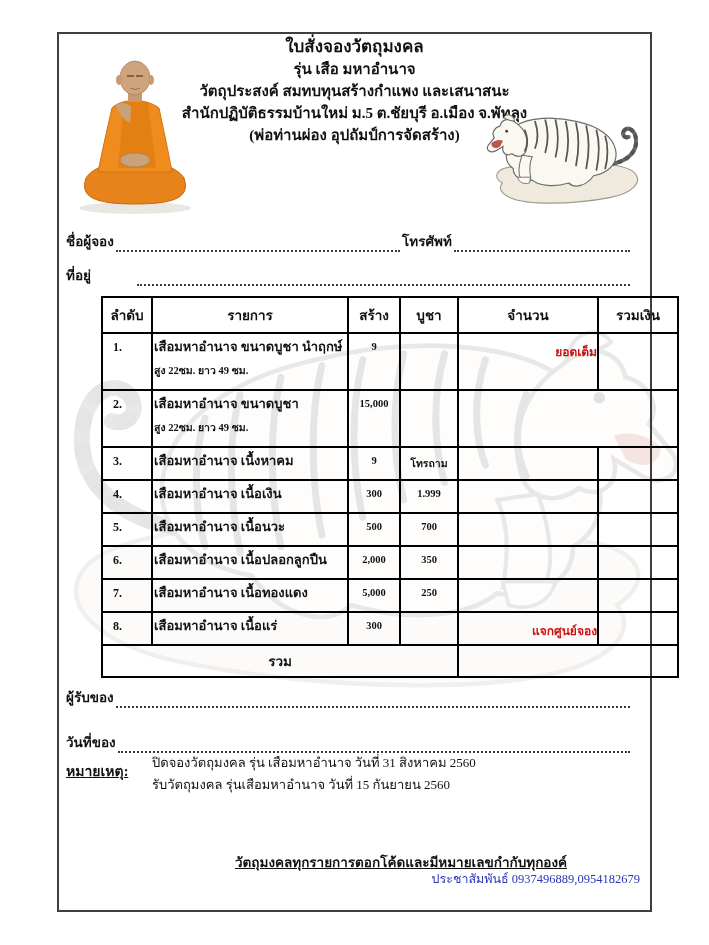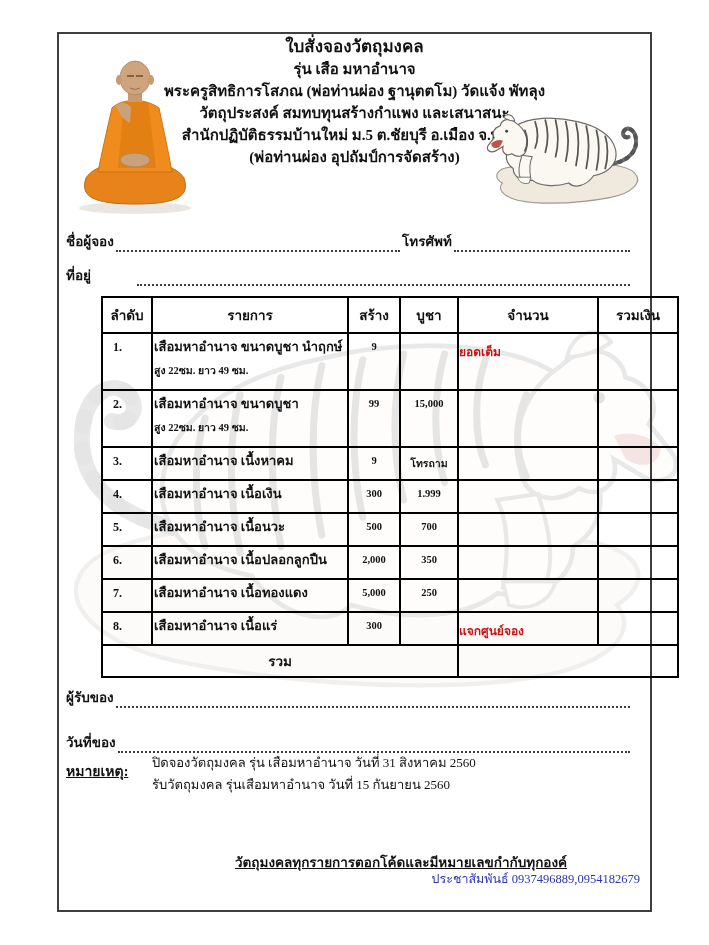--- a/index.html
+++ b/index.html
@@ -32,21 +32,21 @@
   .trow.tall{height:55px;}
   .trow.short{height:31px;}
   .trow:last-child{border-bottom:none;}
   .cell{border-right:2px solid #000;box-sizing:border-box;overflow:hidden;}
   .cell:last-child{border-right:none;}
   .hcell{display:flex;align-items:center;justify-content:center;font-size:13.5px;}
   .c-no{padding:6px 0 0 10px;font-size:12px;}
   .c-item{padding:5px 0 0 1px;font-size:13px;line-height:15px;}
   .c-item .l2{font-size:10.5px;margin-top:9px;}
   .c-num{padding-top:7px;text-align:center;font-size:10.5px;}
-  .c-qty{padding-top:8px;text-align:left;font-size:12px;color:#cc1111;}
+  .c-qty{padding-top:8px;text-align:right;font-size:12px;color:#cc1111;}
   .trow-total{display:grid;grid-template-columns:356px 218px;height:30px;}
   .tc1{border-right:2px solid #000;display:flex;align-items:center;justify-content:center;font-size:13.5px;}
   
   .notes-label{position:absolute;left:66px;top:760px;font-weight:bold;font-size:14px;
                text-decoration:underline;}
   .notes{position:absolute;left:152px;top:752px;font-size:13px;line-height:22px;}
   
   .guarantee{position:absolute;left:57px;top:851px;width:688px;text-align:center;
              font-weight:bold;font-size:13.5px;text-decoration:underline;}
   .contact{position:absolute;left:57px;top:869px;width:583px;text-align:right;
@@ -101,21 +101,20 @@
 
   <svg class="watermark">
       <use href="#tiger" xlink:href="#tiger"></use>
     </svg>
 
   <div class="border-rect"></div>
 
   <div class="header">
     <div class="hl t1">ใบสั่งจองวัตถุมงคล</div>
     <div class="hl">รุ่น เสือ มหาอำนาจ</div>
-    <div class="hl">พระครูสิทธิการโสภณ (พ่อท่านผ่อง ฐานุตตโม) วัดแจ้ง พัทลุง</div>
     <div class="hl">วัตถุประสงค์ สมทบทุนสร้างกำแพง และเสนาสนะ</div>
     <div class="hl">สำนักปฏิบัติธรรมบ้านใหม่ ม.5 ต.ชัยบุรี อ.เมือง จ.พัทลุง</div>
     <div class="hl">(พ่อท่านผ่อง อุปถัมป์การจัดสร้าง)</div>
   </div>
 
   <svg class="monk">
       <use href="#monk" xlink:href="#monk"></use>
     </svg>
 
   <svg class="tiger-tr">
@@ -154,21 +153,20 @@
       <div class="cell c-qty">ยอดเต็ม</div>
       <div class="cell"></div>
     </div>
 
     <div class="trow tall">
       <div class="cell c-no">2.</div>
       <div class="cell c-item">
         <div>เสือมหาอำนาจ ขนาดบูชา</div>
         <div class="l2">สูง 22ซม. ยาว 49 ซม.</div>
       </div>
-      <div class="cell c-num">99</div>
       <div class="cell c-num">15,000</div>
       <div class="cell c-qty"></div>
       <div class="cell"></div>
     </div>
 
     <div class="trow short">
       <div class="cell c-no">3.</div>
       <div class="cell c-item">
         <div>เสือมหาอำนาจ เนื้งหาคม</div>
       </div>

